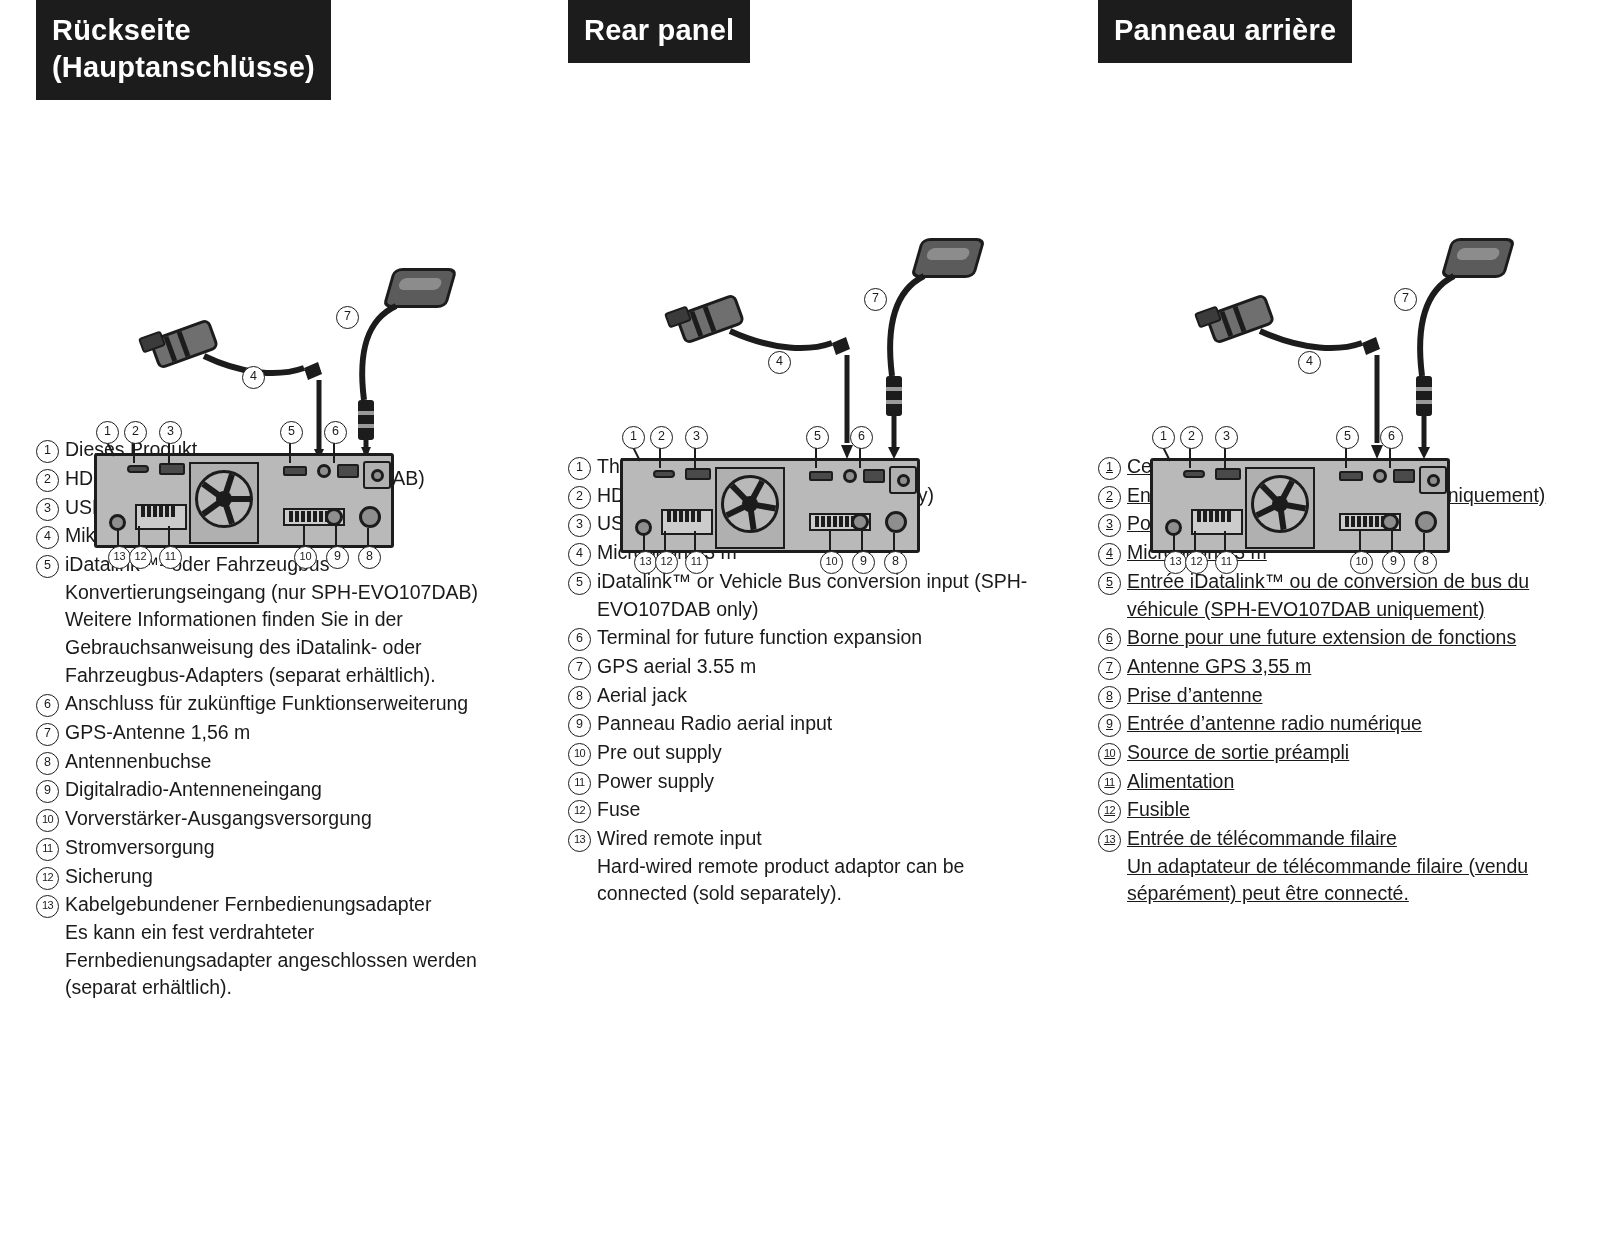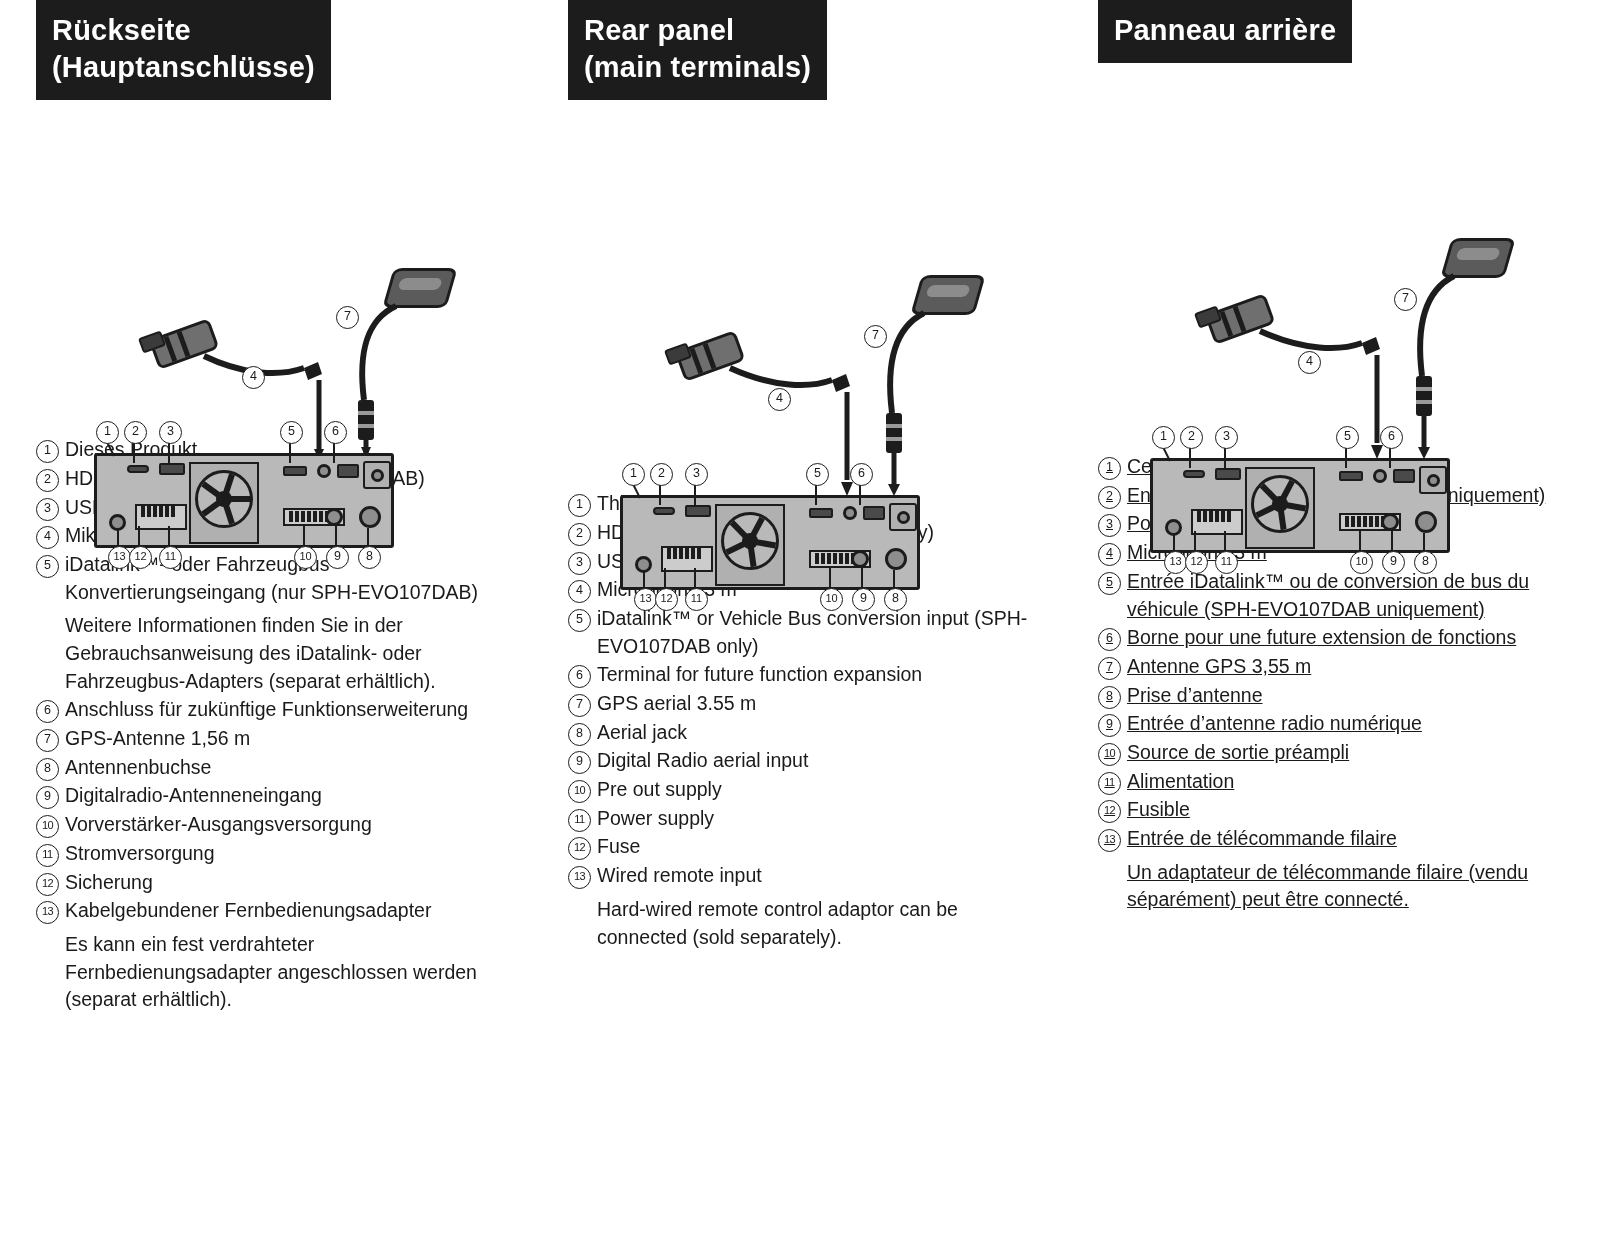--- a/index.html
+++ b/index.html
@@ -224,21 +224,21 @@
     margin-right: 6px;
     margin-top: 4px;
     border: 1.5px solid #1c1c1c;
     border-radius: 50%;
     text-align: center;
     font-size: 12.5px;
     line-height: 19px;
   }
   .legend-num.small { font-size: 11px; letter-spacing: -0.5px; }
   .legend-text { flex: 1 1 auto; }
-  .legend-text .sub { display: block; margin-top: 6px; }
+  .legend-text .sub { display: block; }
 </style>
 </head>
 <body>
 
 <div class="page">
 
   <div class="col col-de">
     <div class="title-bar">
       <span>Rückseite</span>
       <span class="l2">(Hauptanschlüsse)</span>
@@ -392,21 +392,20 @@
       <div class="legend-item">
           <span class="legend-num small">13</span>
           <span class="legend-text"><span>Kabelgebundener Fernbedienungsadapter</span><span class="sub">Es kann ein fest verdrahteter Fernbedienungsadapter angeschlossen werden (separat erhältlich).</span></span>
         </div>
     </div>
   </div>
 
   <div class="col col-en">
     <div class="title-bar">
       <span>Rear panel</span>
-      <span class="l2">(main terminals)</span>
     </div>
 
     <div class="diagram diagram-en">
       <div class="gpsbox" style="left:348px; top:145px;"></div>
       <div class="gpsferrite" style="left:318px; top:283px;"></div>
       <svg class="wires" width="530" height="320">
         <path d="M356,183 C326,198 318,235 324,283" stroke="#1c1c1c" stroke-width="6" fill="none"></path>
         <path d="M326,323 L326,356" stroke="#1c1c1c" stroke-width="5" fill="none"></path>
         <path d="M326,366 l-6,-12 l12,0 z" fill="#1c1c1c"></path>
       </svg>
@@ -524,37 +523,37 @@
       <div class="legend-item">
           <span class="legend-num">7</span>
           <span class="legend-text">GPS aerial 3.55 m</span>
         </div>
       <div class="legend-item">
           <span class="legend-num">8</span>
           <span class="legend-text">Aerial jack</span>
         </div>
       <div class="legend-item">
           <span class="legend-num">9</span>
-          <span class="legend-text">Digital Radio aerial input</span>
+          <span class="legend-text">Panneau Radio aerial input</span>
         </div>
       <div class="legend-item">
           <span class="legend-num small">10</span>
           <span class="legend-text">Pre out supply</span>
         </div>
       <div class="legend-item">
           <span class="legend-num small">11</span>
           <span class="legend-text">Power supply</span>
         </div>
       <div class="legend-item">
           <span class="legend-num small">12</span>
           <span class="legend-text">Fuse</span>
         </div>
       <div class="legend-item">
           <span class="legend-num small">13</span>
-          <span class="legend-text"><span>Wired remote input</span><span class="sub">Hard-wired remote control adaptor can be connected (sold separately).</span></span>
+          <span class="legend-text"><span>Wired remote input</span><span class="sub">Hard-wired remote product adaptor can be connected (sold separately).</span></span>
         </div>
     </div>
   </div>
 
   <div class="col col-fr">
     <div class="title-bar">
       <span>Panneau arrière</span>
     </div>
 
     <div class="diagram diagram-fr">

